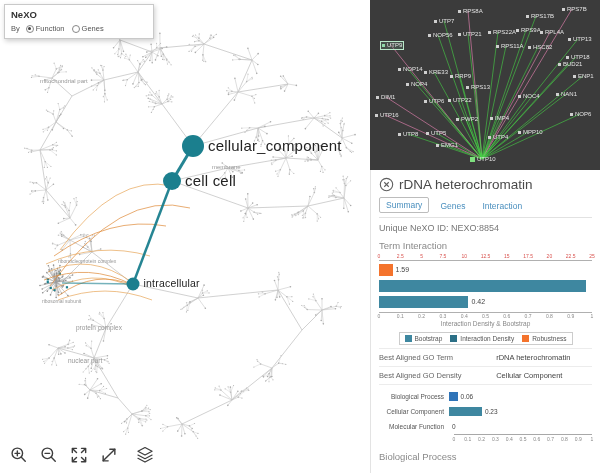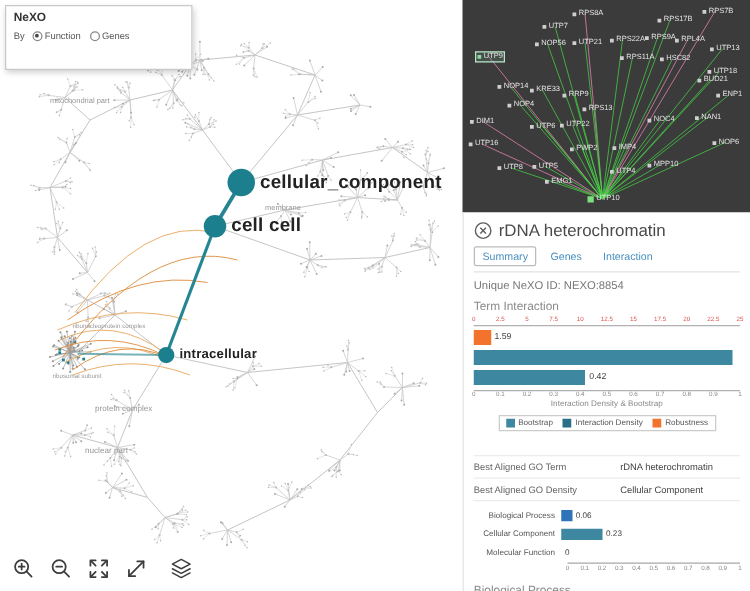--- a/index.html
+++ b/index.html
@@ -4,24 +4,24 @@
 <style>
 *{box-sizing:border-box;margin:0;padding:0}
 html,body{width:600px;height:473px}
 body{position:relative;font-family:"Liberation Sans",sans-serif;overflow:hidden;background:#fff}
 
 
 .left-panel{position:absolute;left:0;top:0;width:370px;height:473px;background:#fff;overflow:hidden}
 #tree-svg{position:absolute;left:0;top:0;z-index:1}
 #tree-labels{position:absolute;left:0;top:0;width:100%;height:100%;z-index:2}
 .tree-label{position:absolute;color:#979797;white-space:nowrap}
-.big-label{position:absolute;color:#222;white-space:nowrap;font-weight:700;letter-spacing:.2px}
+.big-label{position:absolute;color:#222;white-space:nowrap;font-weight:400;letter-spacing:.2px}
 
 
-.search-card{position:absolute;left:4px;top:4px;width:150px;background:#fff;border:1px solid #c9c9c9;box-shadow:1px 2px 5px rgba(0,0,0,.2);padding:4px 6px 22px;z-index:6}
+.search-card{position:absolute;left:4px;top:4px;width:150px;background:#fff;border:1px solid #c9c9c9;box-shadow:1px 2px 5px rgba(0,0,0,.2);padding:4px 6px 5px;z-index:6}
 .search-title{font-size:9.5px;font-weight:bold;color:#333}
 .search-row{display:flex;align-items:center;margin-top:3px;border:1px solid #ccc;padding:2px 3px;background:#fff}
 .search-input{flex:1;border:none;outline:none;font-size:7.5px;color:#555;font-family:"Liberation Sans",sans-serif;min-width:0}
 .s-icon{flex:0 0 auto;margin-left:3px;display:flex;align-items:center;color:#555}
 .radio-row{display:flex;align-items:center;gap:6px;margin-top:4px;font-size:7.5px;color:#555}
 .radio{width:8px;height:8px;border:1px solid #888;border-radius:50%;display:inline-block;position:relative;flex:0 0 auto;background:#fff}
 .radio.checked::after{content:"";position:absolute;left:1.5px;top:1.5px;width:3px;height:3px;border-radius:50%;background:#444}
 .radio-opt{display:flex;align-items:center;gap:2px}
 
 
@@ -35,35 +35,35 @@
 #net-nodes{position:absolute;left:0;top:0;width:100%;height:100%;z-index:2}
 .net-label{position:absolute;color:#e4e4e4;font-size:6px;line-height:7px;white-space:nowrap;display:flex;align-items:center;gap:2px}
 .net-sq{width:3px;height:3px;background:#cfcfcf;display:inline-block;flex:0 0 auto}
 .net-label.hl{border:1px solid #b9e8c9;padding:0 1px;background:rgba(110,180,140,.18)}
 
 
 .detail-panel{position:absolute;left:370px;top:170px;width:230px;height:303px;background:#fff;padding:7px 8px 0;border-left:1px solid #e3e3e3}
 .detail-header{display:flex;align-items:center;gap:5px}
 .close-icon{flex:0 0 auto;cursor:pointer}
 .detail-title{font-size:13.5px;color:#4a4a4a}
-.tabs{display:flex;align-items:center;margin-top:5px;padding-bottom:4px;border-bottom:1px solid #e2e2e2}
+.tabs{display:flex;align-items:flex-end;margin-top:5px;padding-bottom:4px;border-bottom:1px solid #e2e2e2}
 .tab{font-size:8.5px;color:#4a8fbe;padding:2px 6px;margin-right:5px;cursor:pointer}
 .tab.active{border:1px solid #bcbcbc;border-radius:2px}
 .term-id{margin-top:5px;font-size:9px;color:#777}
 .section-h{margin-top:7px;font-size:9.5px;color:#8a8a8a}
 #rob-chart{position:relative;height:76px;margin-top:2px}
 .rtick{position:absolute;transform:translateX(-50%);font-size:5px}
 .axis-line{position:absolute;left:0;right:0;height:0;border-top:1px solid #b0b0b0}
 .hbar{position:absolute;left:0;height:12px}
 .bar-label{position:absolute;font-size:7px;color:#444;line-height:12px}
 .axis-title{position:absolute;left:0;right:0;text-align:center;font-size:6.5px;color:#888}
 #rob-legend{display:flex;align-items:center;gap:8px;border:1px solid #ccc;width:fit-content;margin:3px auto 0;padding:2px 5px}
 .leg-item{display:flex;align-items:center;gap:3px;font-size:6.5px;color:#555}
 .leg-sq{width:7px;height:7px;display:inline-block}
-#go-table{margin-top:19px;border-top:1px solid #ececec}
+#go-table{margin-top:3px;border-top:1px solid #ececec}
 .go-row{display:flex;padding:4px 0;border-bottom:1px solid #ececec;font-size:7.5px}
 .go-key{flex:0 0 55%;color:#666}
 .go-val{color:#444}
 #go-chart{margin-top:4px}
 .gc-row{display:flex;align-items:center;height:15px}
 .gc-label{flex:0 0 70px;font-size:6.5px;color:#555;text-align:right;padding-right:5px}
 .gc-wrap{flex:1;position:relative;height:9px}
 .gc-bar{position:absolute;left:0;top:0;height:9px}
 .gc-val{position:absolute;top:0;font-size:6.5px;color:#444;line-height:9px}
 .gc-axis{margin-left:75px;position:relative;height:10px;border-top:1px solid #a8a8a8}

